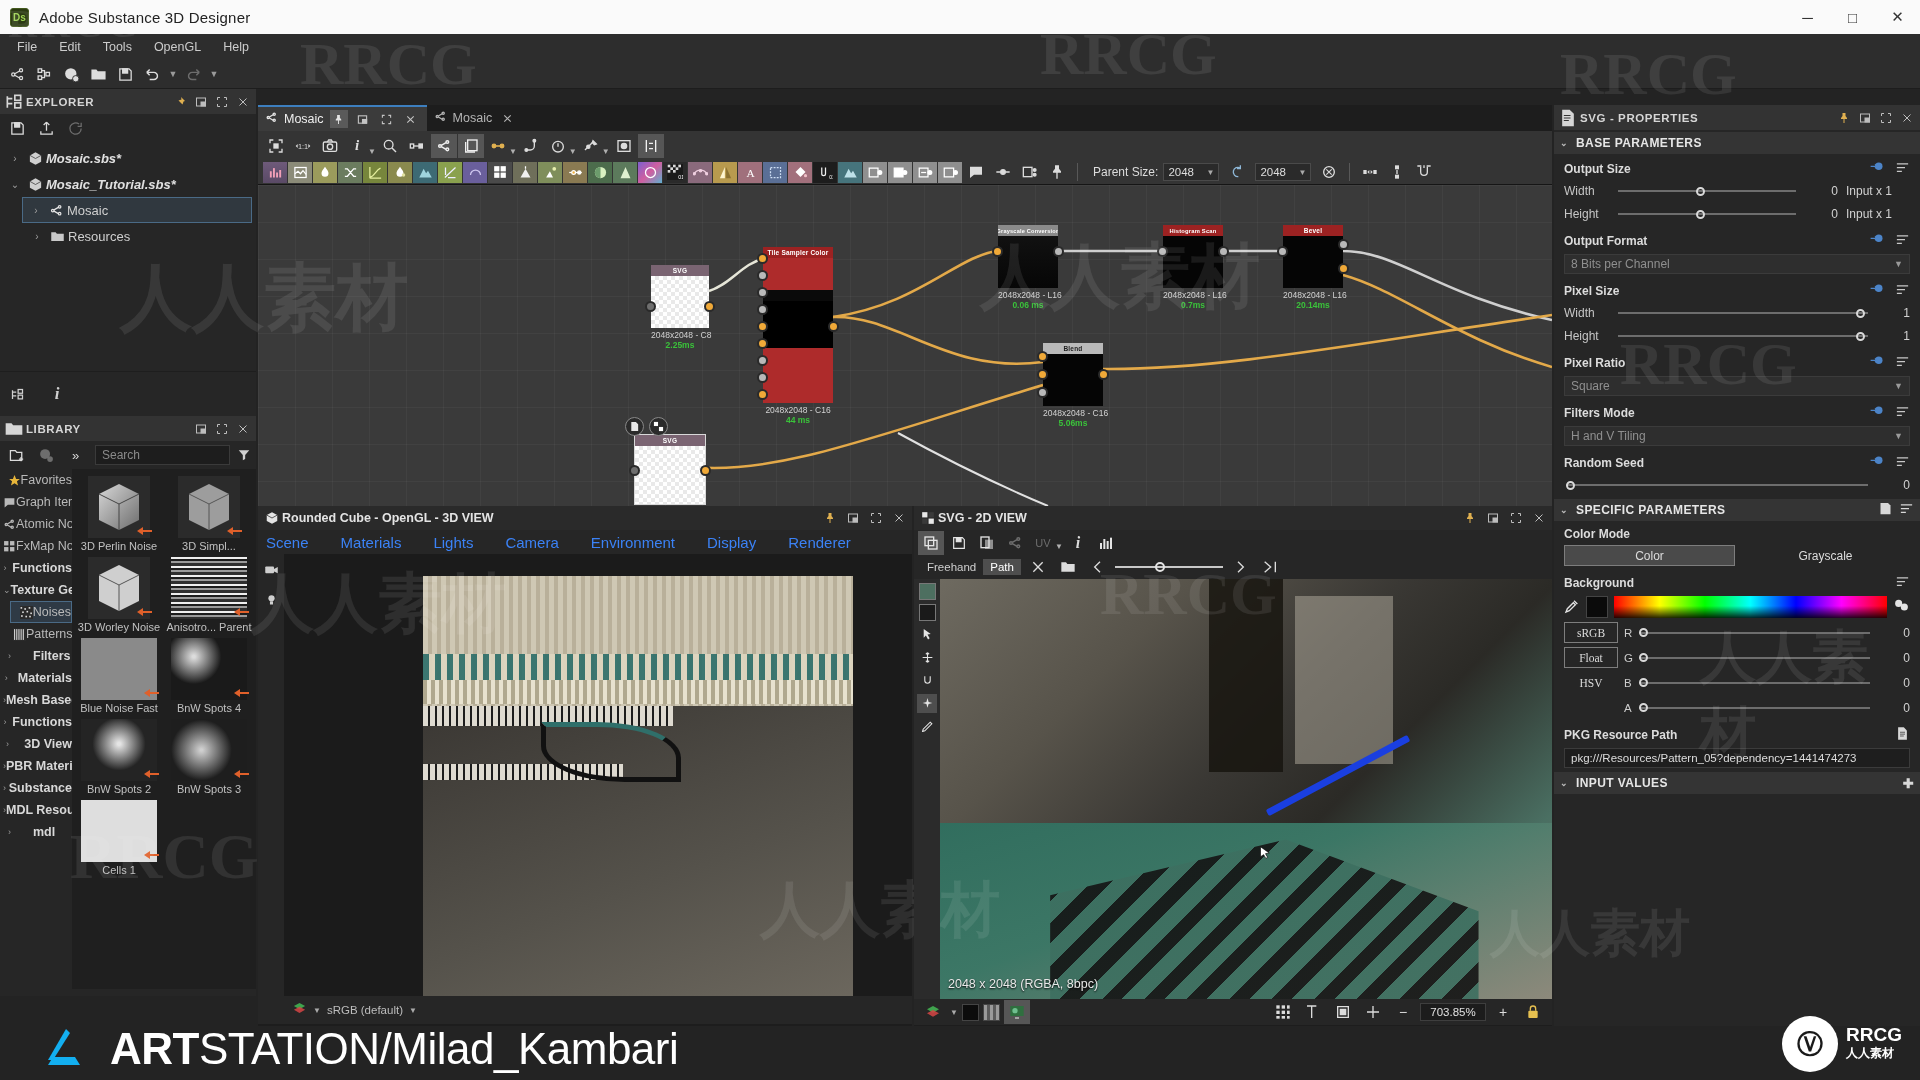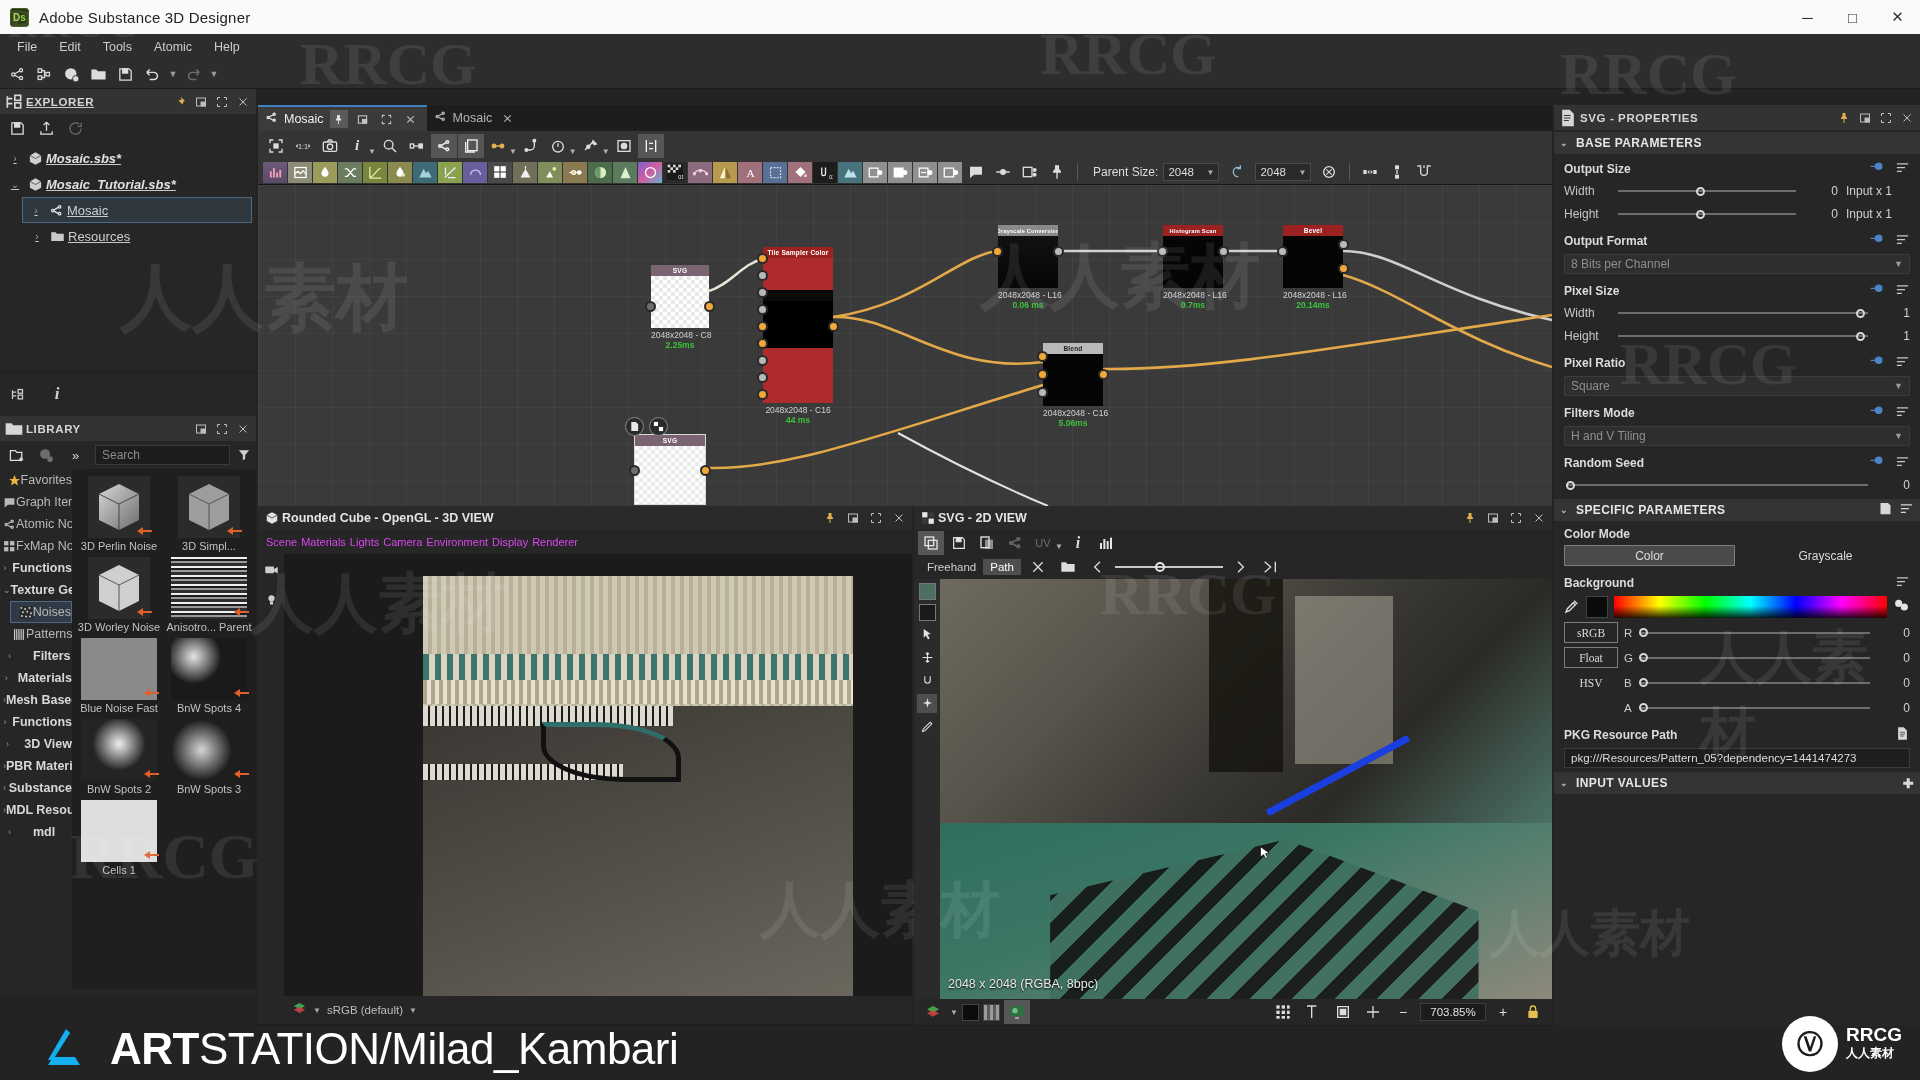--- a/index.html
+++ b/index.html
@@ -34,21 +34,21 @@
   
   .panel { position:absolute; background:#262626; }
   .panel-head { height:25px; background:#333333; display:flex; align-items:center; padding:0 4px;
     font-size:11.5px; font-weight:bold; letter-spacing:.6px; color:#d6d6d6; }
   .panel-head .ph-ico { width:20px; display:flex; align-items:center; justify-content:center; }
   .panel-head .ph-title { margin-left:2px; }
   .panel-head .ph-actions { margin-left:auto; display:flex; gap:2px; }
   .ph-btn { width:19px; height:19px; display:flex; align-items:center; justify-content:center; color:#bdbdbd; }
   .ph-btn svg { width:12px; height:12px; }
 
-  #explorer { left:0; top:89px; width:256px; height:282px;text-decoration:underline; }
+  #explorer { left:0; top:89px; width:256px; height:282px; }
   .exp-tools { height:28px; display:flex; align-items:center; padding-left:4px; background:#262626; gap:3px;}
   .exp-tools .tb-ico { width:26px; }
   .tree { padding-top:3px; font-size:13px; }
   .tree-row { display:flex; align-items:center; height:26px; padding-left:6px; }
   .tree-row.sel { background:#30383f; border:1px solid #4a6a86; }
   .tw { width:18px; color:#9d9d9d; font-size:10px; display:flex; align-items:center; justify-content:center;}
   .tico { width:22px; display:flex; align-items:center; justify-content:center; }
   .tico svg { width:15px; height:15px; }
   .tlabel { font-style:italic; font-weight:bold; color:#e0e0e0; font-size:13px;}
   .tlabel.plain { font-style:normal; font-weight:normal; color:#cfcfcf; }
@@ -122,22 +122,22 @@
   .node .ntime { text-align:center; font-size:8.5px; color:#3ac23a; font-weight:bold; white-space:nowrap;}
   .port { position:absolute; width:11px; height:11px; border-radius:50%; border:2px solid #2a2a2a; }
   .port.out { background:#f0a938; }
   .port.gray { background:#b9b9b9; }
   .port.dark { background:#6e6e6e; }
 
   
   #view3d { position:absolute; left:258px; top:506px; width:654px; height:520px; background:#1d1d1d; }
   .v-head { height:24px; background:#2a2a2a; display:flex; align-items:center; padding:0 4px;
      font-size:12.5px; font-weight:bold; color:#e4e4e4; }
-  .v-menu { height:24px; background:#262626; display:flex; align-items:center; padding-left:8px; gap:4px;
-     font-size:11px; color:#d946ef; }
+  .v-menu { height:24px; background:#262626; display:flex; align-items:center; padding-left:8px; gap:32px;
+     font-size:15px; color:#3b82f6; }
   .v3d-body { position:relative; height:470px; background:#1b1b1b; overflow:hidden; }
   .v3d-left { position:absolute; left:0; top:0; width:26px; height:100%; background:#262626;
      display:flex; flex-direction:column; align-items:center; padding-top:8px; gap:12px;}
 
   
   #view2d { position:absolute; left:914px; top:506px; width:638px; height:520px; background:#1d1d1d; }
   .v2-tools { height:25px; background:#262626; display:flex; align-items:center; padding-left:4px; gap:2px;}
   .v2-tools2 { height:24px; background:#262626; display:flex; align-items:center; padding-left:6px; gap:4px;}
   .seg { display:flex; }
   .seg .s { padding:2px 7px; font-size:11.5px; color:#cfcfcf; }
@@ -220,21 +220,21 @@
       <div class="win-btn">─</div>
       <div class="win-btn">□</div>
       <div class="win-btn close">✕</div>
     </div>
   </div>
 
   <div class="menubar">
     <div class="mi">File</div>
     <div class="mi">Edit</div>
     <div class="mi">Tools</div>
-    <div class="mi">Atomic</div>
+    <div class="mi">OpenGL</div>
     <div class="mi">Help</div>
   </div>
 
   <div class="maintoolbar">
     <div class="tb-ico">
         <svg viewBox="0 0 24 24" fill="none" stroke="#dcdcdc" stroke-width="1.8">
           <circle cx="6" cy="12" r="2.2"></circle>
           <circle cx="17" cy="6" r="2.2"></circle>
           <circle cx="17" cy="17" r="2.2"></circle>
           <path d="M8 11l7-4M8 13l7 4"></path>

